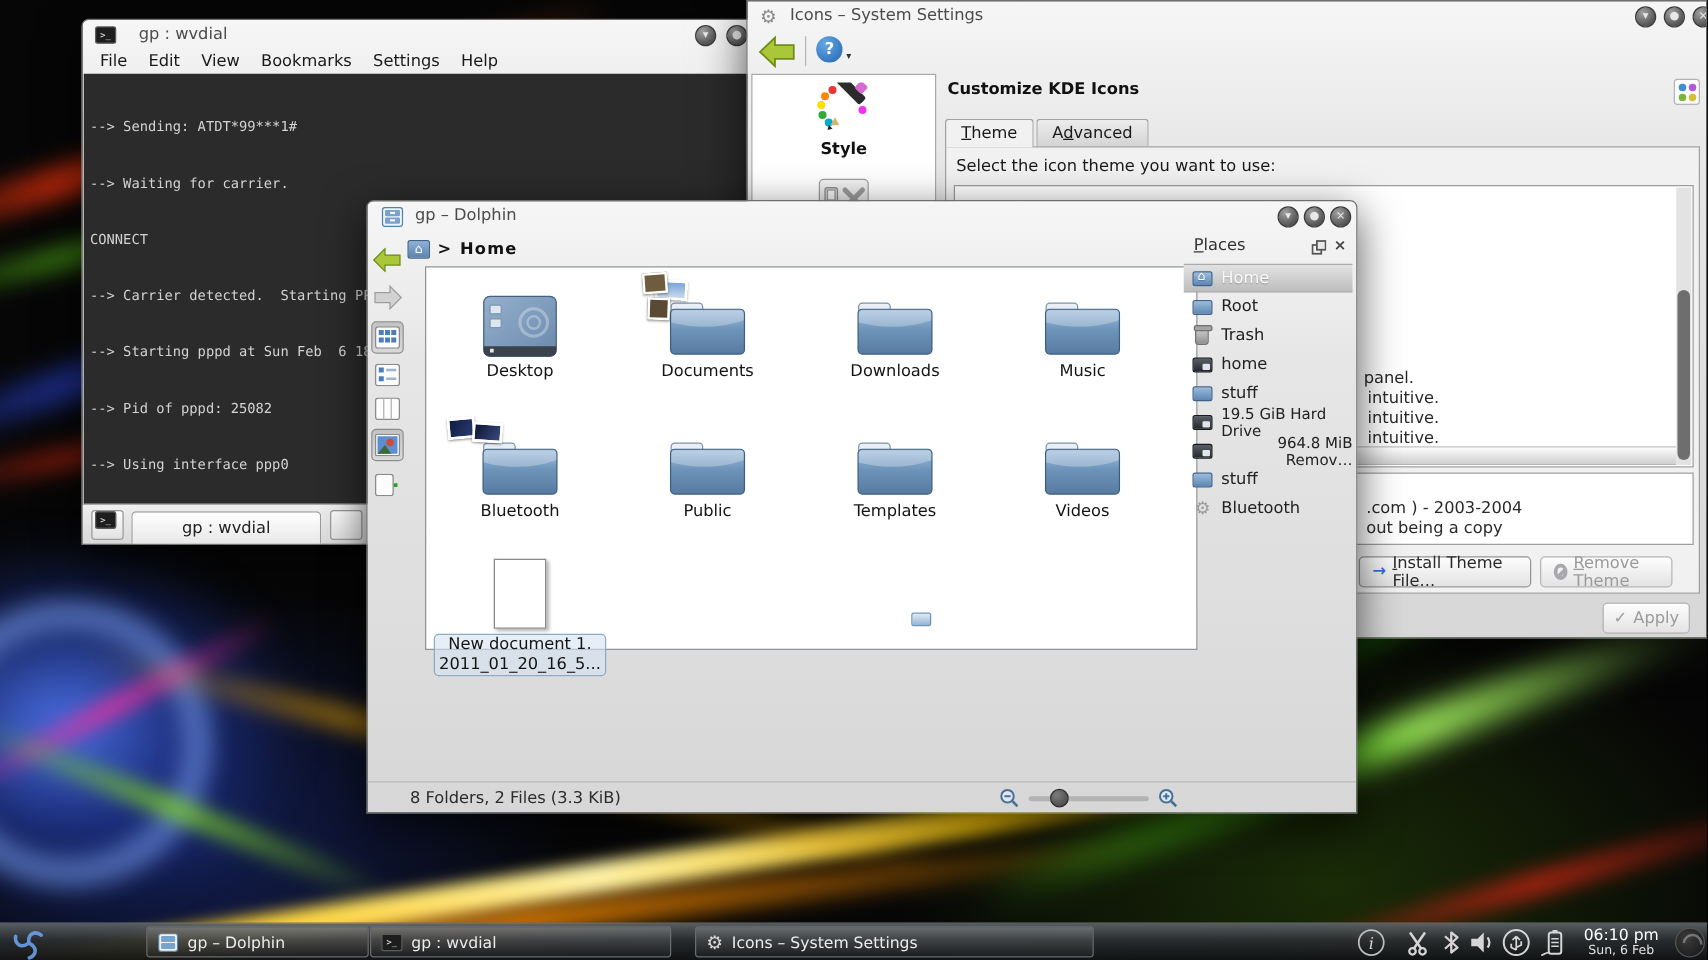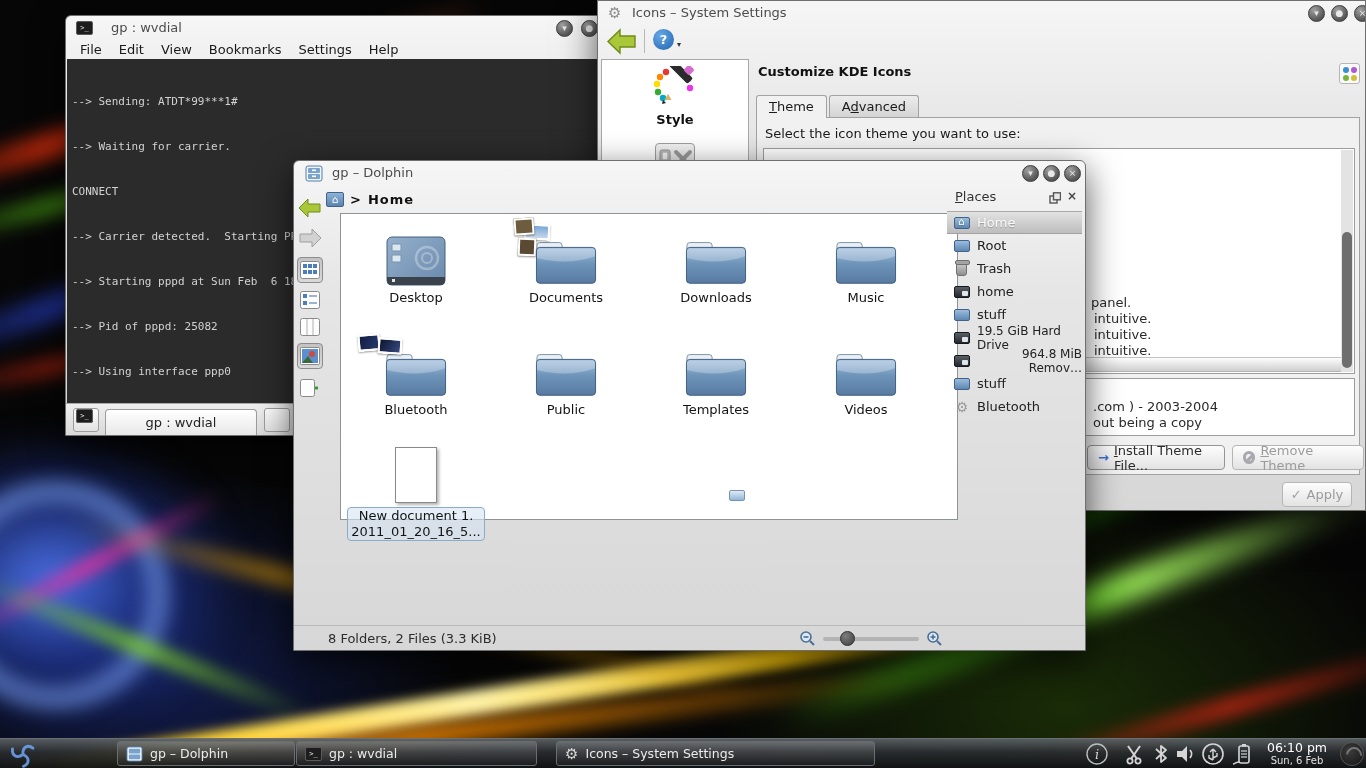--- a/index.html
+++ b/index.html
@@ -300,21 +300,21 @@
         </div>
       </div>
       <div id="ss-desc">
         <span class="frag" style="left:329px;top:20px;">.com ) - 2003-2004</span>
         <span class="frag" style="left:329px;top:36px;">out being a copy</span>
       </div>
       <div class="btn" style="left:330px;top:327px;width:138px;">
         <span style="color:#3a6fd8;font-weight:bold;">→</span>
         <span><span class="accel">I</span><span>nstall Theme File...</span></span>
       </div>
-      <div class="btn disabled" style="left:475px;top:327px;width:132px;">
+      <div class="btn disabled" style="left:475px;top:327px;width:106px;">
         <span class="noentry"></span>
         <span><span class="accel">R</span><span>emove Theme</span></span>
       </div>
     </div>
     <div class="btn disabled" style="left:684px;top:481px;width:70px;">
       <span style="color:#a0a0a0;">✓</span>
       <span>Apply</span>
     </div>
   </section>
 

